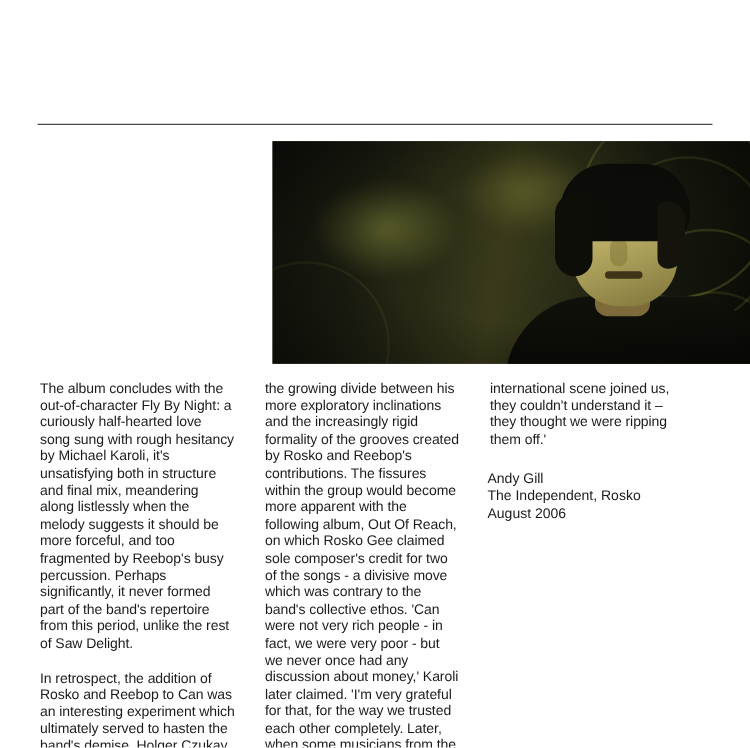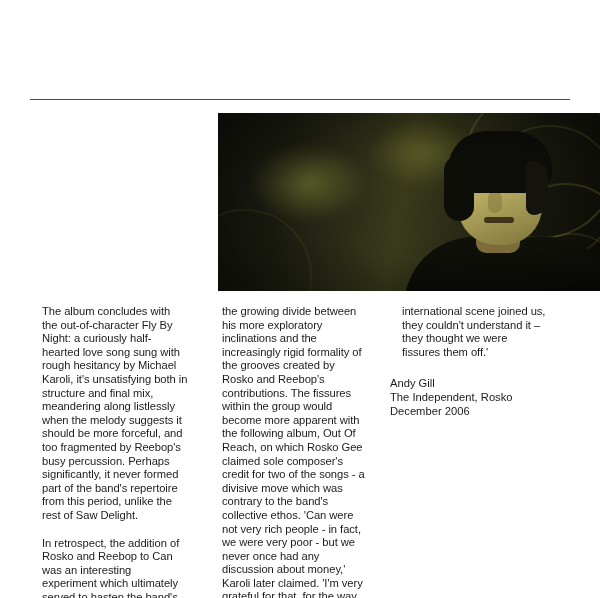--- a/index.html
+++ b/index.html
@@ -175,21 +175,21 @@
     width: 540px;
     display: flex;
     gap: 0;
   }
   .col {
     width: 180px;
     padding-right: 22px;
     box-sizing: border-box;
   }
   .col p {
-    margin: 0 0 14px 12px;
+    margin: 0 0 14px 2px;
     font-size: 11.2px;
     line-height: 13.6px;
     color: #1b1b1b;
     letter-spacing: -0.05px;
   }
   .signature {
     margin-top: 18px;
   }
   .signature div {
     font-size: 11.2px;
@@ -235,22 +235,22 @@
     <div class="col">
       <p>The album concludes with the out-of-character Fly By Night: a curiously half-hearted love song sung with rough hesitancy by Michael Karoli, it's unsatisfying both in structure and final mix, meandering along listlessly when the melody suggests it should be more forceful, and too fragmented by Reebop's busy percussion. Perhaps significantly, it never formed part of the band's repertoire from this period, unlike the rest of Saw Delight.</p>
       <p>In retrospect, the addition of Rosko and Reebop to Can was an interesting experiment which ultimately served to hasten the band's demise. Holger Czukay was first to leave, frustrated at</p>
     </div>
 
     <div class="col">
       <p>the growing divide between his more exploratory inclinations and the increasingly rigid formality of the grooves created by Rosko and Reebop's contributions. The fissures within the group would become more apparent with the following album, Out Of Reach, on which Rosko Gee claimed sole composer's credit for two of the songs - a divisive move which was contrary to the band's collective ethos. 'Can were not very rich people - in fact, we were very poor - but we never once had any discussion about money,' Karoli later claimed. 'I'm very grateful for that, for the way we trusted each other completely. Later, when some musicians from the</p>
     </div>
 
     <div class="col">
-      <p>international scene joined us, they couldn't understand it – they thought we were fissures them off.'</p>
+      <p>international scene joined us, they couldn't understand it – they thought we were ripping them off.'</p>
       <div class="signature">
         <div>Andy Gill</div>
         <div>The Independent, Rosko</div>
-        <div>December 2006</div>
+        <div>August 2006</div>
       </div>
     </div>
 
   </div>
 </div>
 
 </body></html>

